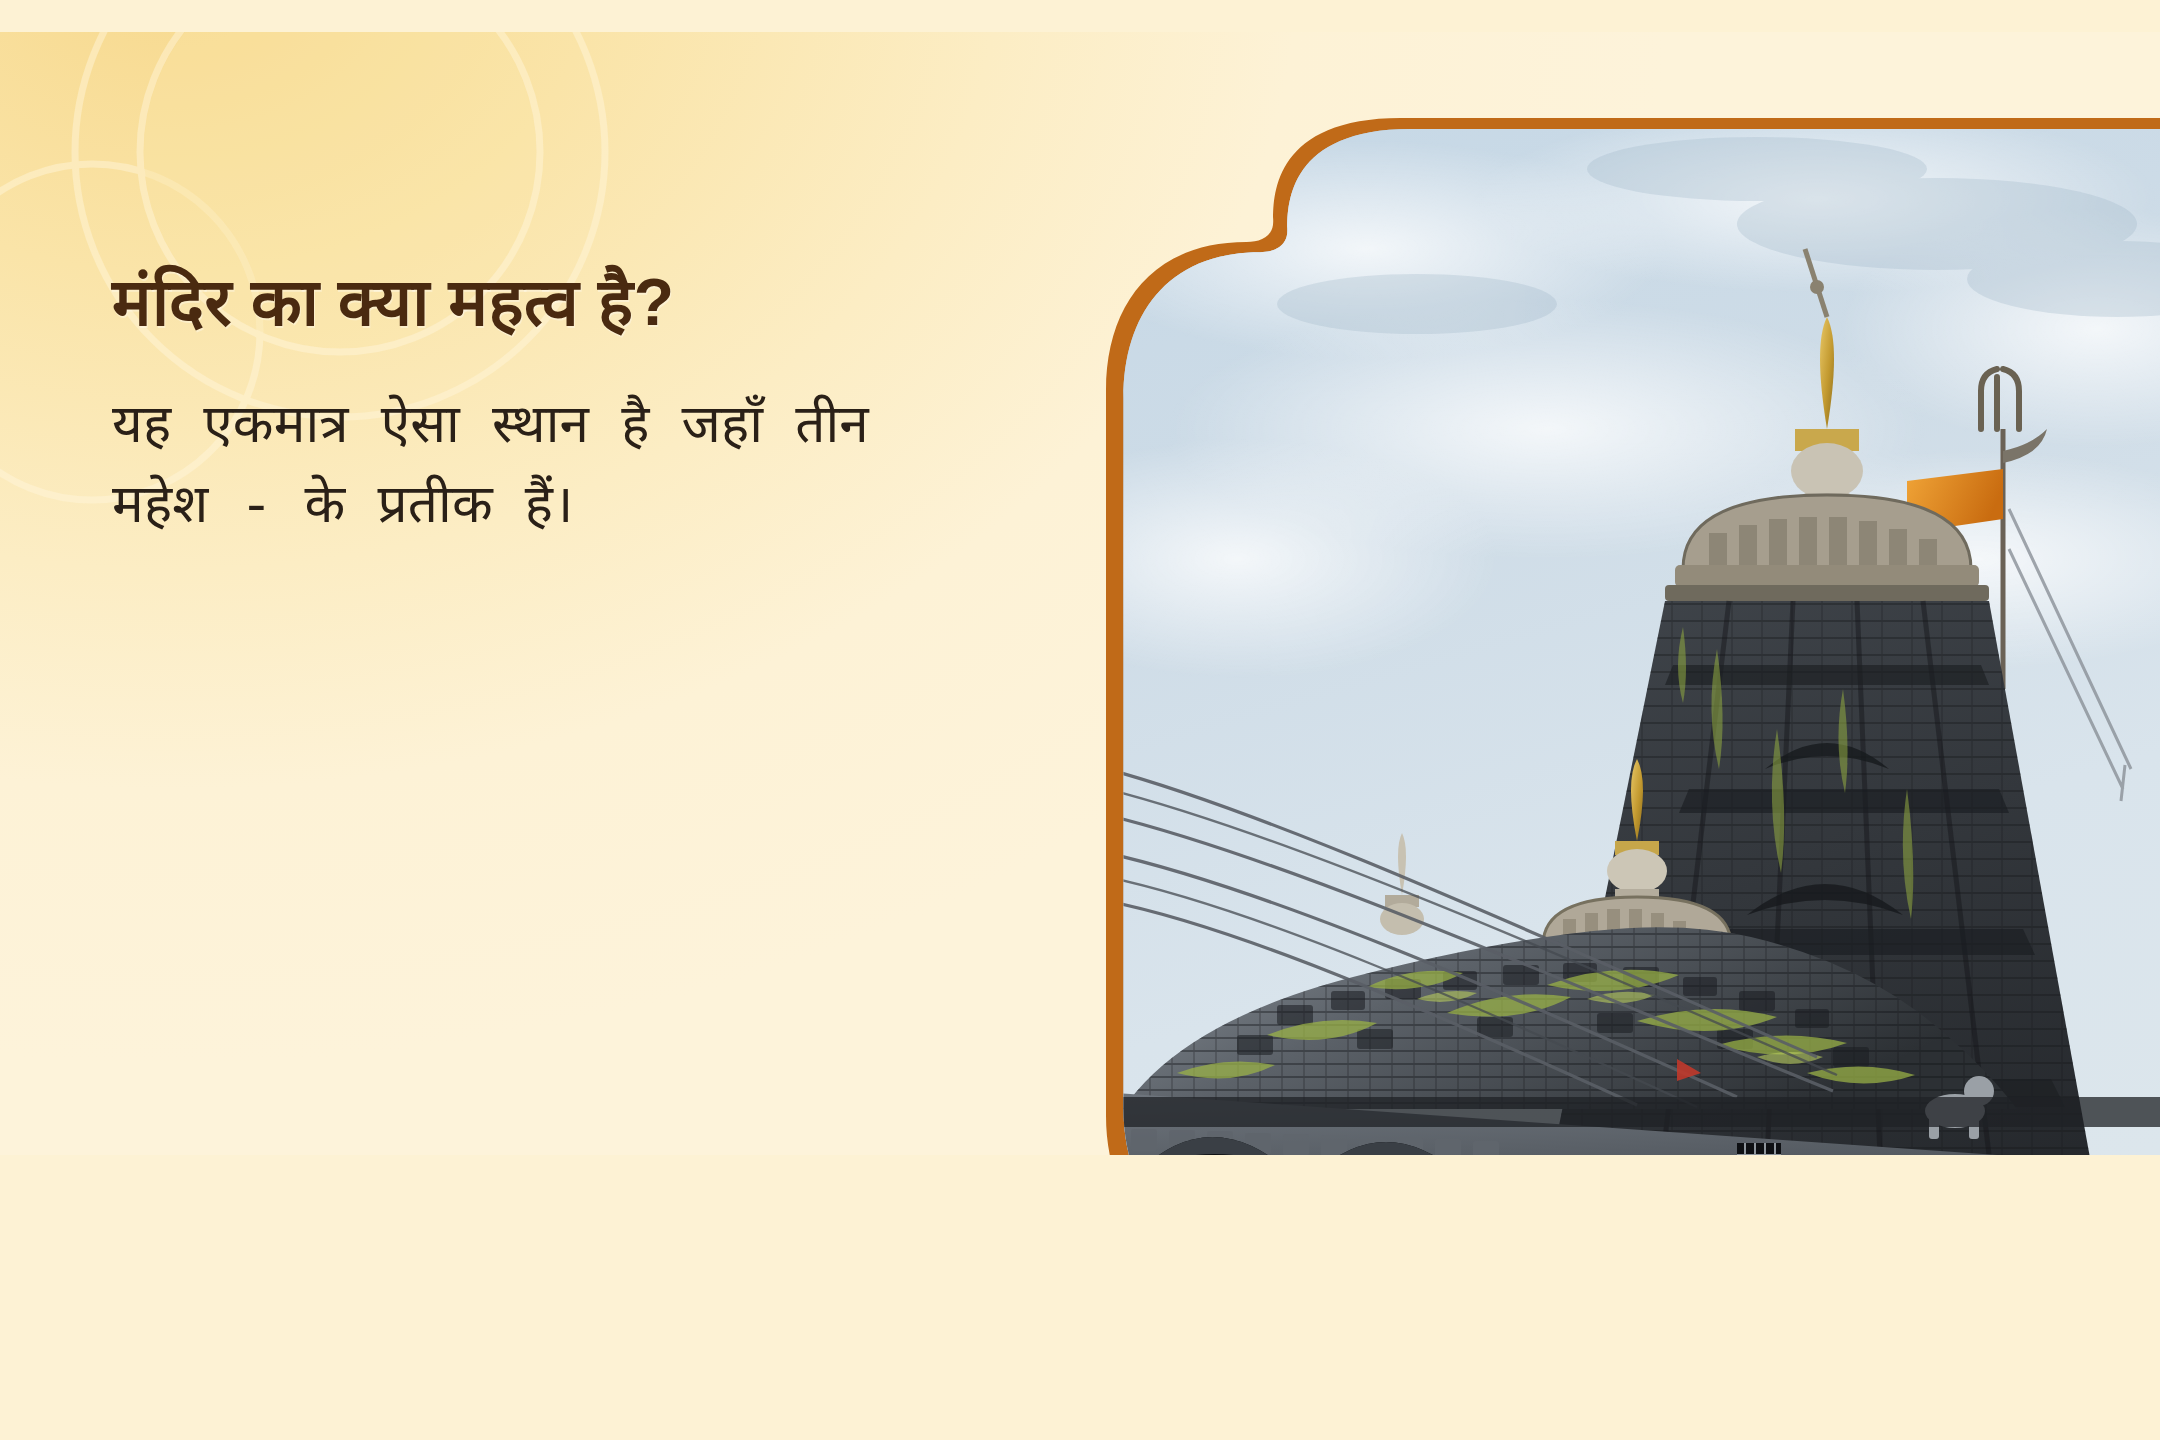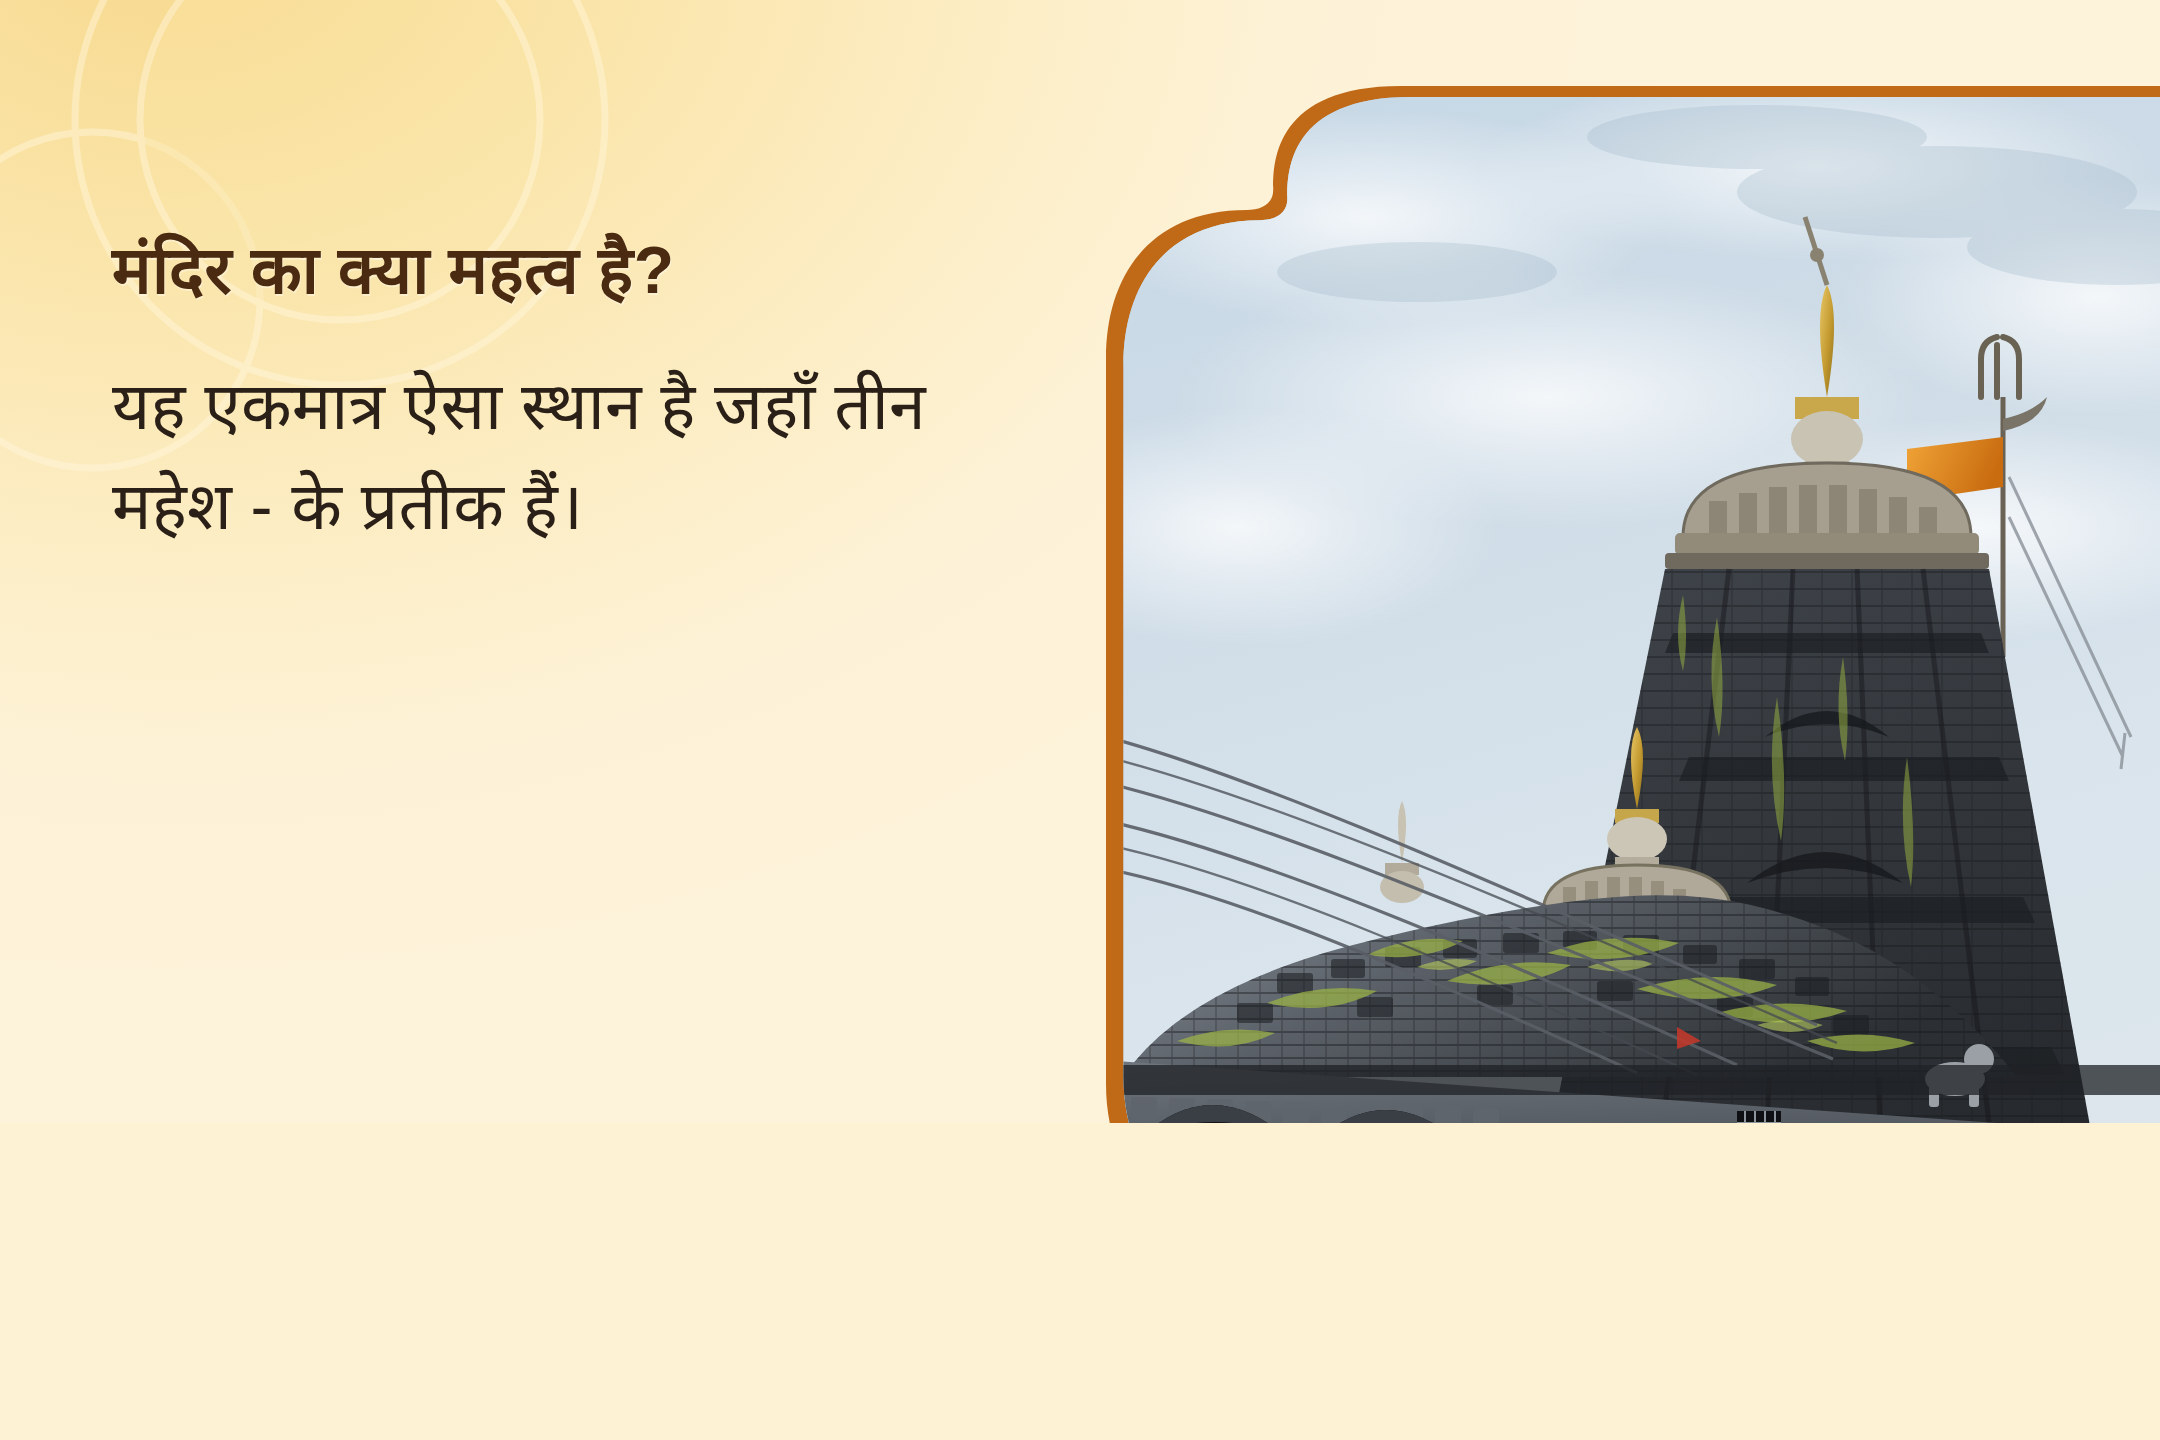--- a/index.html
+++ b/index.html
@@ -8,20 +8,21 @@
     font-family:"Liberation Sans", sans-serif;
     background:#FDF2D4;
   }
 
   
   .canvas{
     position:relative; width:2160px; height:1123px; overflow:hidden;
     background:
       radial-gradient(ellipse 1500px 1100px at 8% -6%, #F7D98E 0%, #FAE4A8 28%, #FCEDC4 55%, #FDF2D6 75%, #FDF3DA 100%),
       linear-gradient(120deg,#F8DC96 0%, #FBE8B6 35%, #FDF1D2 68%, #FDF4DC 100%);
+    margin-top: 32px;
   }
 
   
   .sun-deco{ position:absolute; top:0; left:0; width:900px; height:620px; pointer-events:none; opacity:.55; }
 
   
   .text-col{
     position:absolute; left:112px; top:232px; width:940px;
   }
   .headline{
@@ -29,22 +30,22 @@
     font-weight:700;
     font-size:66px;
     line-height:1.18;
     color:#4A2A10;
     letter-spacing:0.5px;
     text-shadow:1px 2px 0 rgba(255,255,255,.35);
     white-space:nowrap;
   }
   .body-copy{
     margin-top:46px;
-    font-family:Liberation Sans, sans-serif;
-    font-size:66px;
+    font-family:Liberation Mono, monospace;
+    font-size:53px;
     line-height:1.52;
     color:#2A2017;
     letter-spacing:0.2px;
   }
   .body-copy .ln{ display:block; white-space:nowrap; }
 
   
   .photo-frame{
     position:absolute;
     left:1106px; top:86px;

